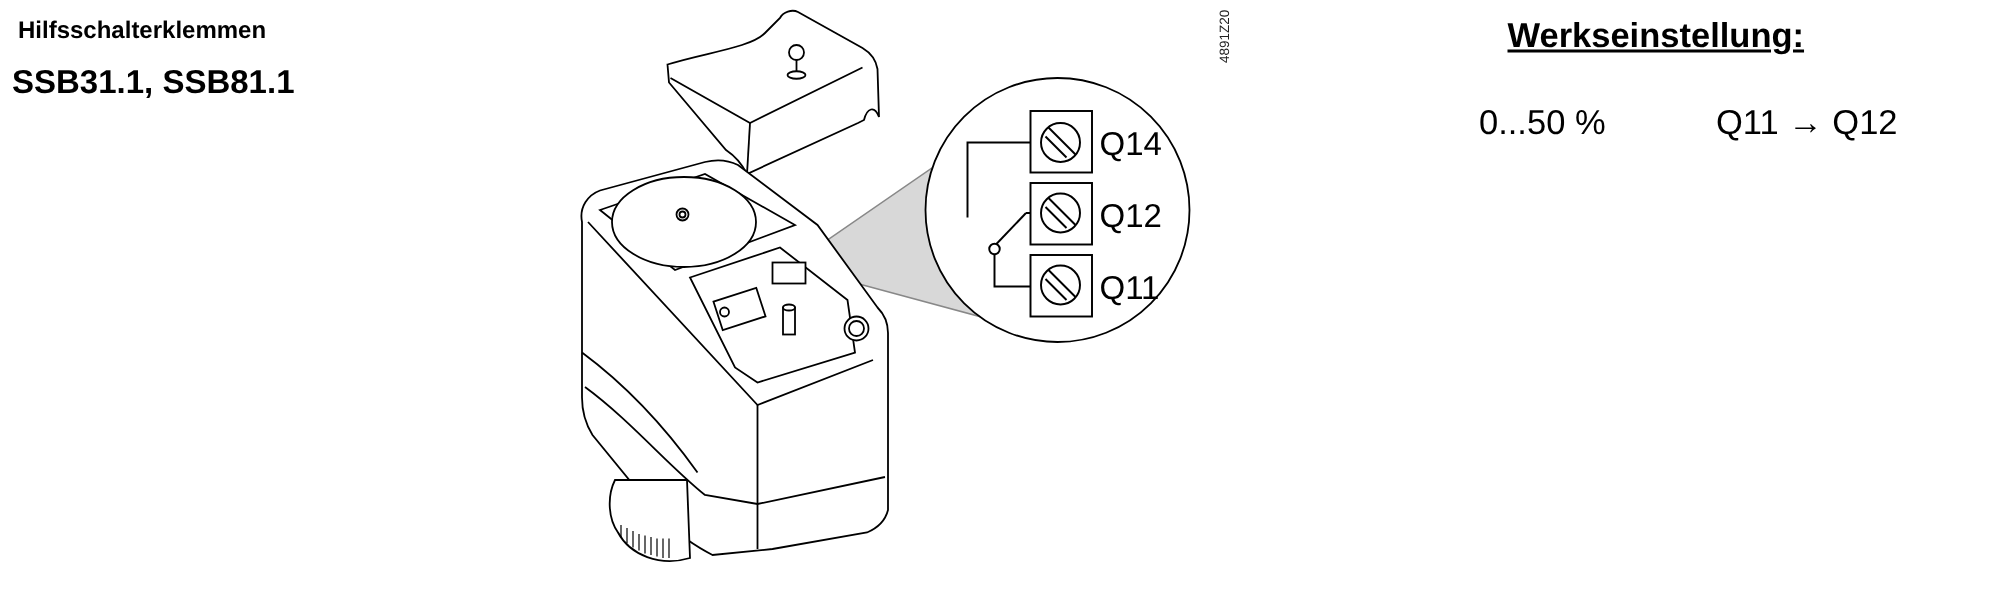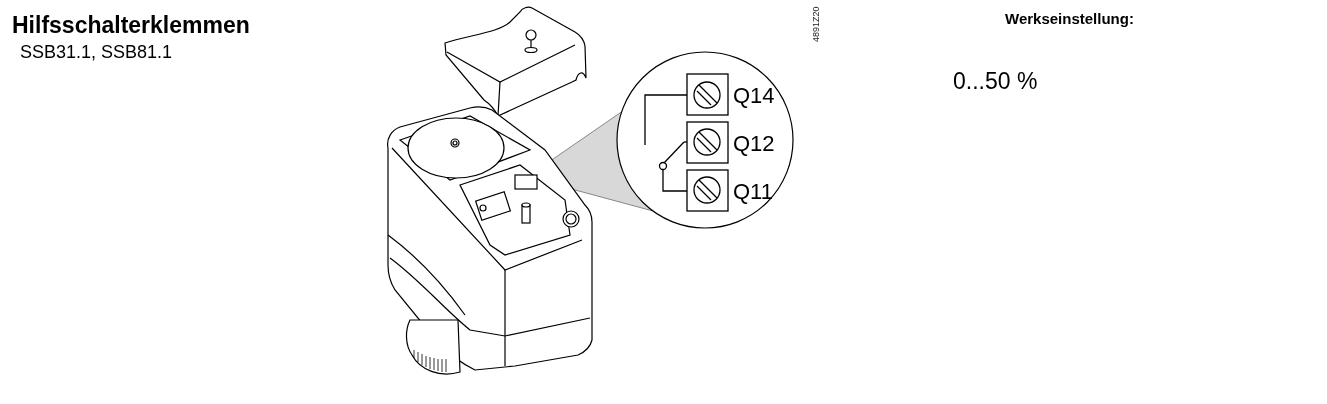--- a/index.html
+++ b/index.html
@@ -1,20 +1,20 @@
 <!DOCTYPE html>
 <html><head>
 <meta charset="utf-8">
 <style>
   html, body { margin: 0; padding: 0; background: #ffffff; }
   body { width: 1327px; height: 404px; position: relative; overflow: hidden; font-family: "Liberation Sans", sans-serif; color: #000; }
-  .title { position: absolute; left: 12px; top: 12px; font-size: 23px; font-weight: bold; }
-  .subtitle { position: absolute; left: 20px; top: 42px; font-size: 18px; }
-  .right-title { position: absolute; left: 1005px; top: 10px; font-size: 15px; font-weight: bold; }
-  .settings { position: absolute; left: 953px; top: 66px; font-size: 23px; line-height: 30px; }
+  .title { position: absolute; left: 12px; top: 12px; font-size: 16px; font-weight: bold; }
+  .subtitle { position: absolute; left: 8px; top: 42px; font-size: 22px; font-weight: bold; }
+  .right-title { position: absolute; left: 1005px; top: 10px; font-size: 23px; font-weight: bold; text-decoration: underline; }
+  .settings { position: absolute; left: 986px; top: 66px; font-size: 23px; line-height: 30px; }
   .settings .row { display: flex; }
   .settings .range { width: 158px; }
   .fig-id { position: absolute; left: 811px; top: 2px; font-size: 9px; transform-origin: left top; transform: rotate(-90deg) translate(-40px, 0); white-space: nowrap; color: #222; }
   svg.illus { position: absolute; left: 0; top: 0; }
   .lbl { font-family: "Liberation Sans", sans-serif; font-size: 22px; }
 </style>
 </head>
 <body>
 
 <div class="title">Hilfsschalterklemmen</div>
@@ -103,16 +103,17 @@
 
   <text class="lbl" x="733" y="103">Q14</text>
   <text class="lbl" x="733" y="151">Q12</text>
   <text class="lbl" x="733" y="199">Q11</text>
 </svg>
 
 <div class="right-title">Werkseinstellung:</div>
 <div class="settings">
   <div class="row">
     <span class="range">0...50 %</span>
+    <span>Q11 → Q12</span>
   </div>
   <div class="row">
   </div>
 </div>
 
 </body></html>

